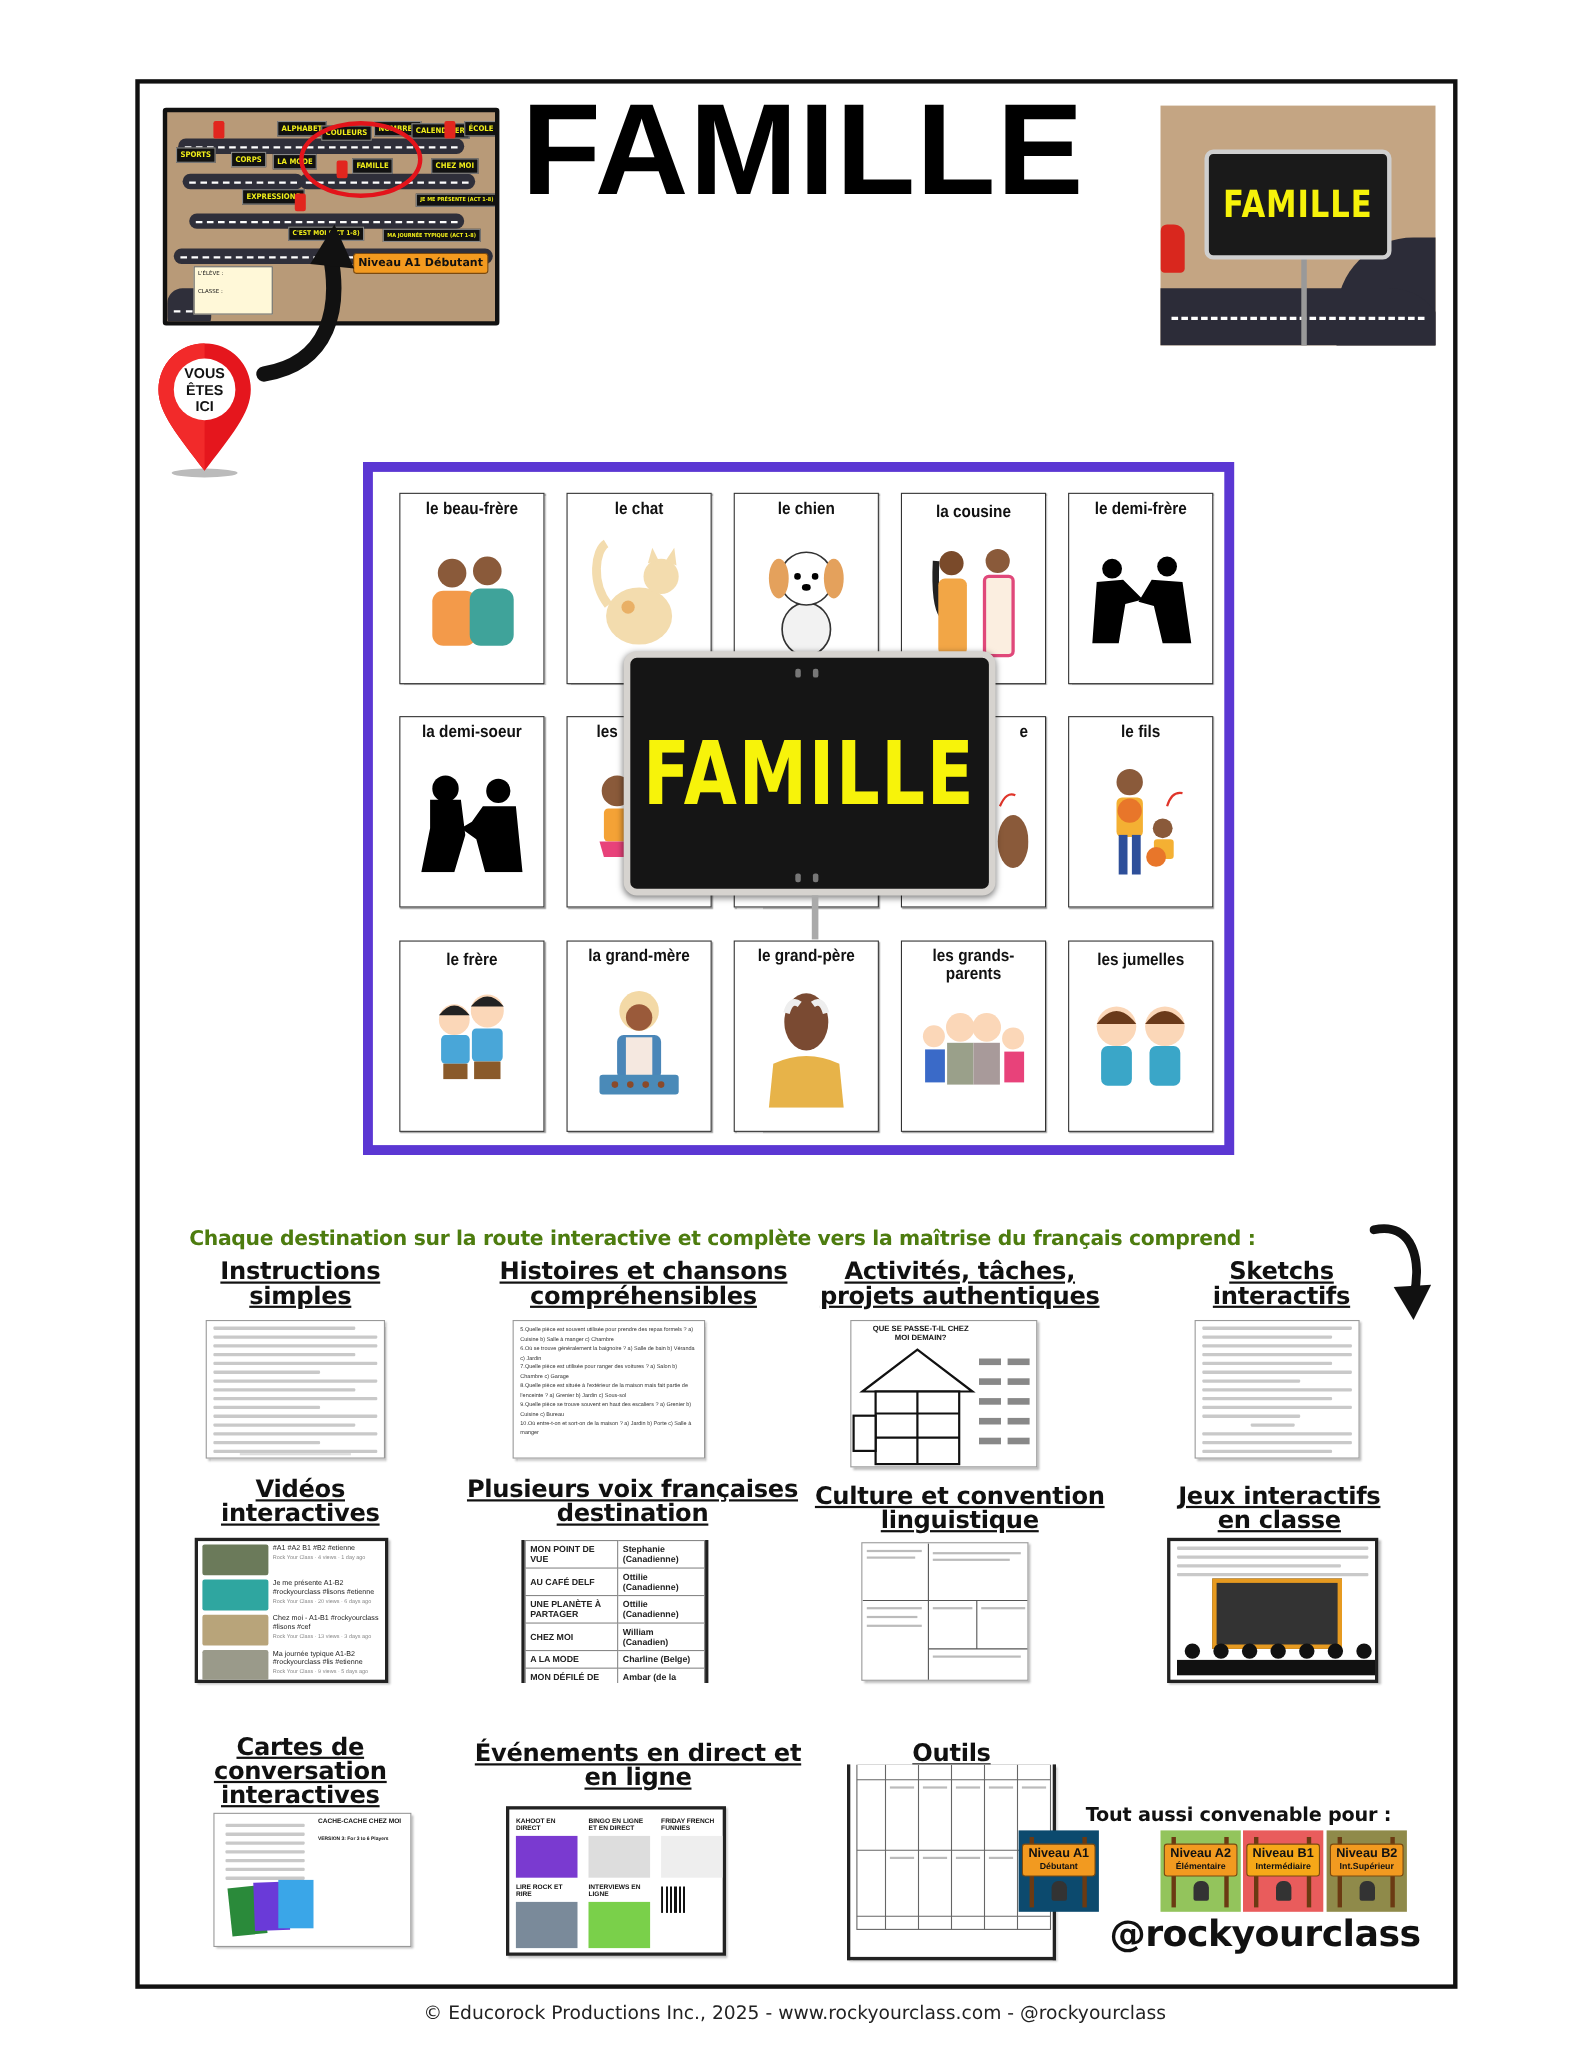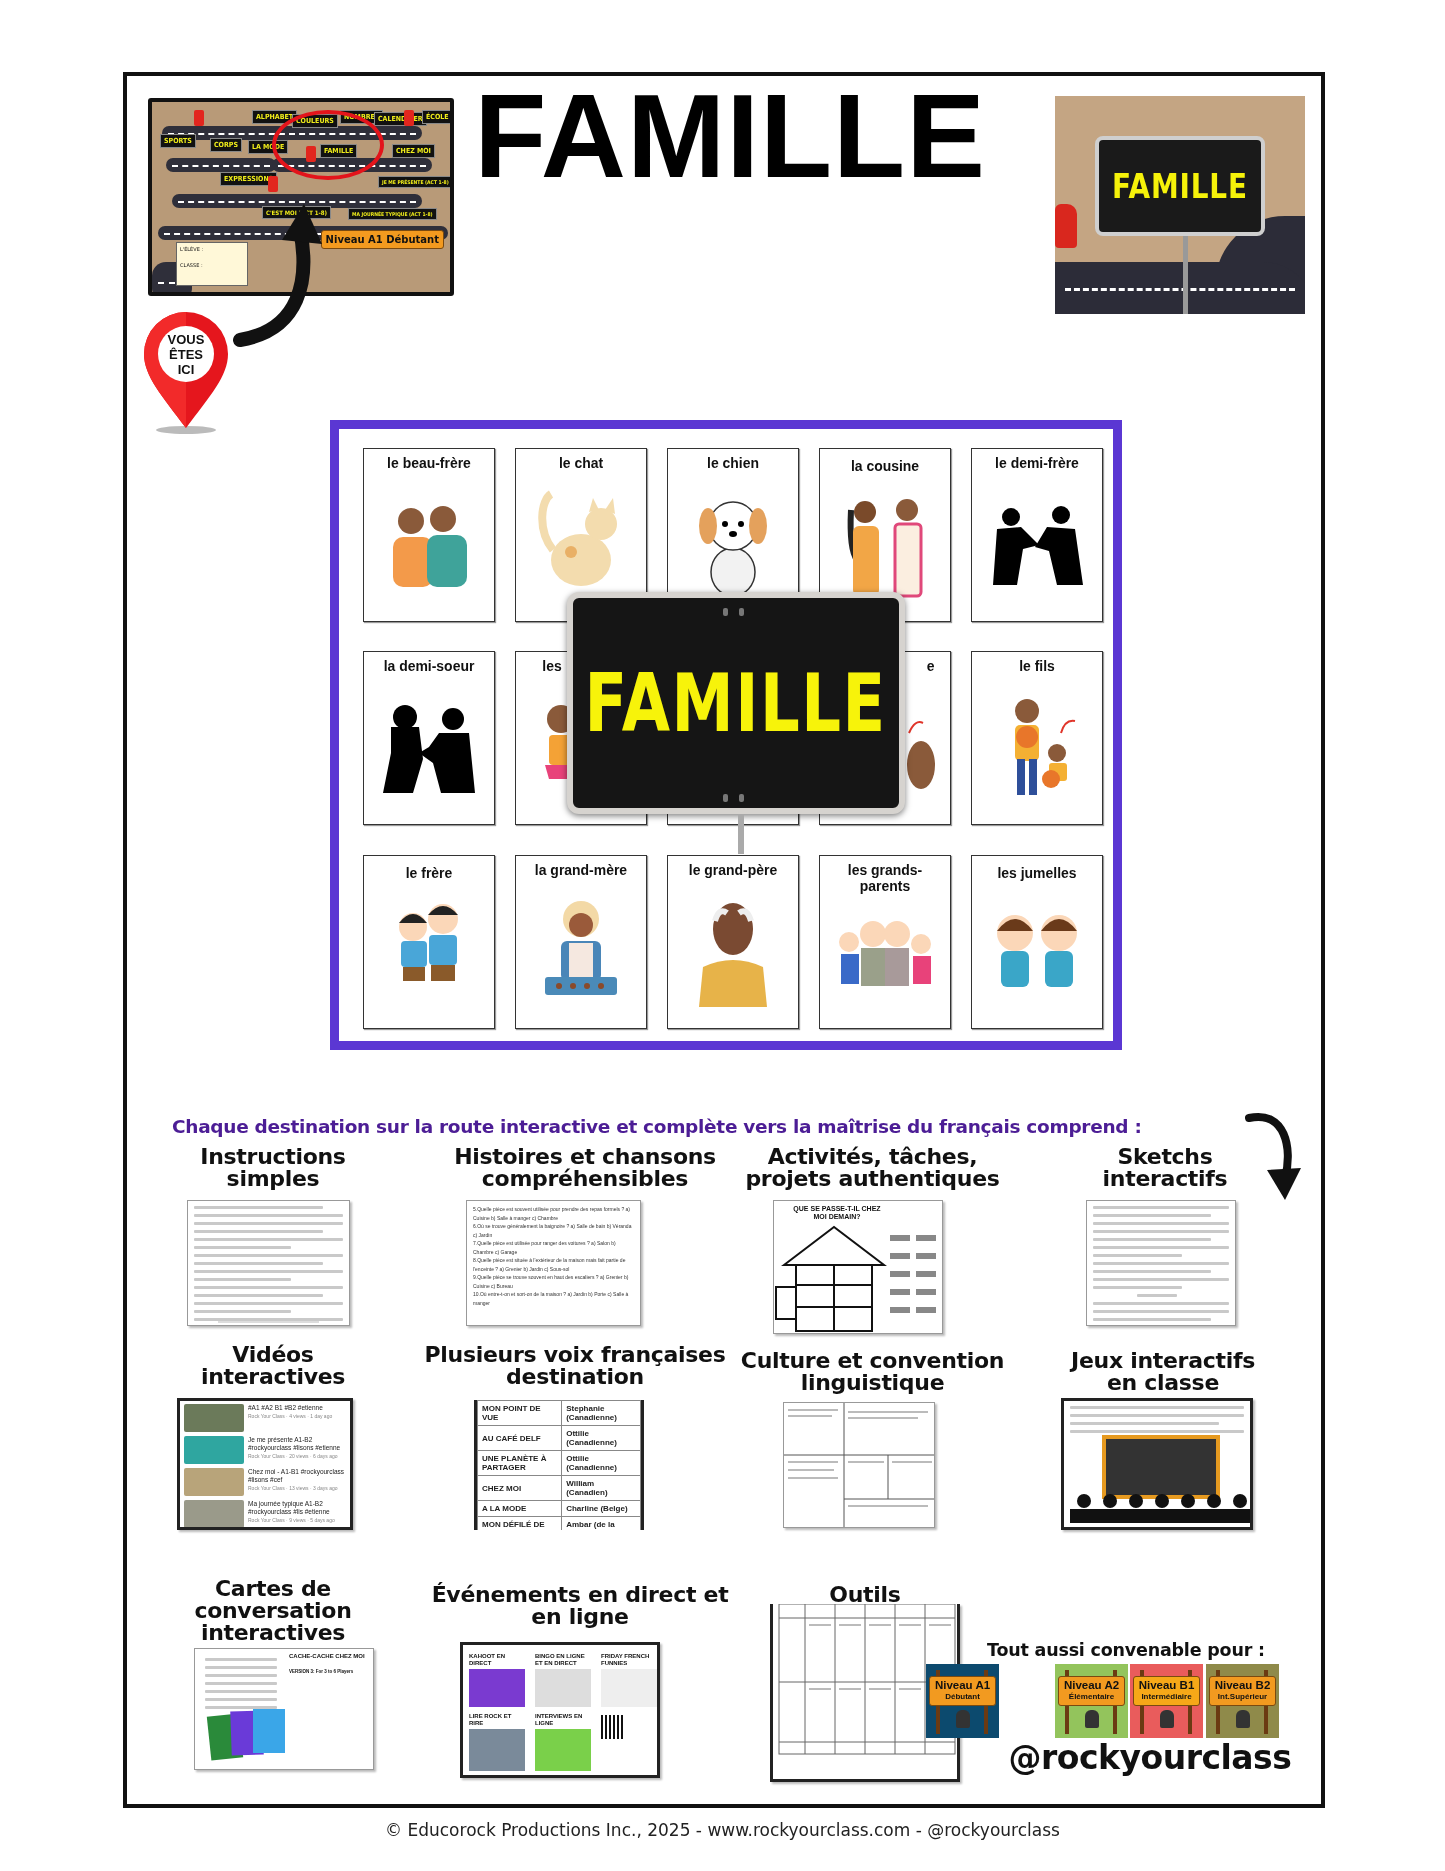--- a/index.html
+++ b/index.html
@@ -43,24 +43,24 @@
   .card { position: absolute; width: 132px; height: 174px; border: 1.5px solid #333; background: #fff; box-shadow: 1px 1px 1px #999; }
   .card .lbl { display: block; text-align: center; font-family: "Liberation Sans", sans-serif; font-weight: bold; font-size: 15.5px; line-height: 16px; padding-top: 6px; color: #111; transform: scaleX(0.9); }
   .card .pic { position: absolute; left: 12px; right: 12px; top: 40px; height: 112px; display: flex; align-items: center; justify-content: center; }
 
   .bigsign { position: absolute; left: 567px; top: 592px; width: 338px; height: 222px; background: #151515; border: 6px solid #d6d3cf; border-radius: 12px; box-shadow: 0 2px 6px rgba(0,0,0,.5); display: flex; align-items: center; justify-content: center; }
   .bigsign span { color: #f7f30a; font-family: "DejaVu Sans", sans-serif; font-weight: bold; font-size: 80px; transform: scaleX(0.78); letter-spacing: 2px; }
   .bigsign .bolt { position: absolute; width: 5px; height: 8px; background: #777; border-radius: 2px; }
   .bigsign-pole { position: absolute; left: 738px; top: 814px; width: 6px; height: 40px; background: #aaa; }
 
   
-  .intro { position: absolute; left: 172px; top: 1116px; width: 1080px; font-family: "DejaVu Sans", sans-serif; font-weight: bold; font-size: 18.5px; color: #4c1d95; white-space: nowrap; letter-spacing: -0.3px; }
+  .intro { position: absolute; left: 172px; top: 1116px; width: 1080px; font-family: "DejaVu Sans", sans-serif; font-weight: bold; font-size: 18.5px; color: #4d7c0f; white-space: nowrap; letter-spacing: -0.3px; }
   .curve-arrow { position: absolute; left: 1245px; top: 1108px; }
 
-  .feat-title { position: absolute; text-align: center; font-family: "DejaVu Sans", sans-serif; font-weight: bold; font-size: 22px; line-height: 22px; color: #111; letter-spacing: -0.3px; }
+  .feat-title { position: absolute; text-align: center; font-family: "DejaVu Sans", sans-serif; font-weight: bold; font-size: 22px; line-height: 22px; color: #111; letter-spacing: -0.3px; text-decoration: underline; }
   .doc { position: absolute; background: #fff; border: 1px solid #999; box-shadow: 2px 2px 2px #bbb; overflow: hidden; }
   .doc.thick { border: 3px solid #222; }
   .doc .ln { height: 3px; background: #c9c9c9; margin: 5px 6px 0 6px; border-radius: 1px; }
   .doc .ln.s { width: 60%; }
   .doc .ln.m { width: 80%; }
   .doc .foot { position: absolute; left: 0; right: 0; bottom: 2px; height: 2px; background: #ddd; margin: 0 30px; }
 
   .tbl { width: 100%; border-collapse: collapse; font-family: "Liberation Sans", sans-serif; font-size: 8px; font-weight: bold; color: #222; }
   .tbl td { border: 1px solid #888; padding: 3px 4px; line-height: 9px; }
 

